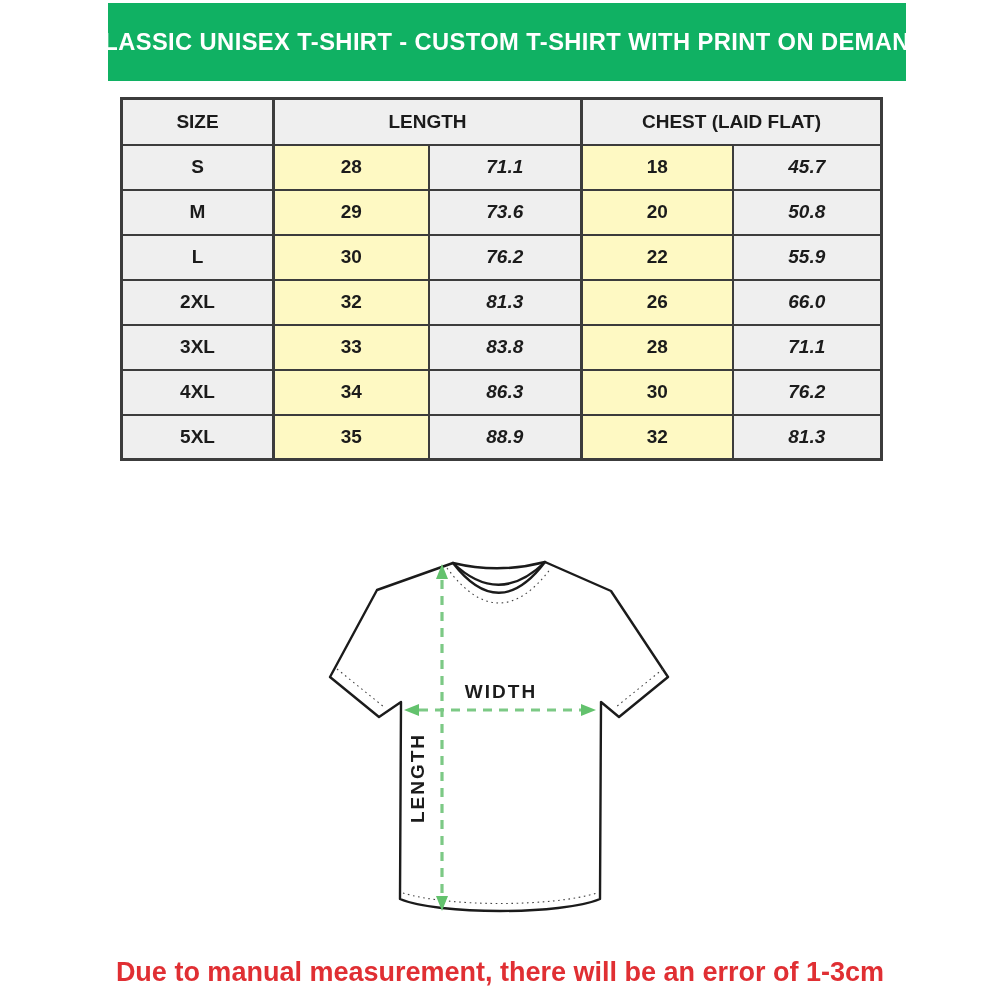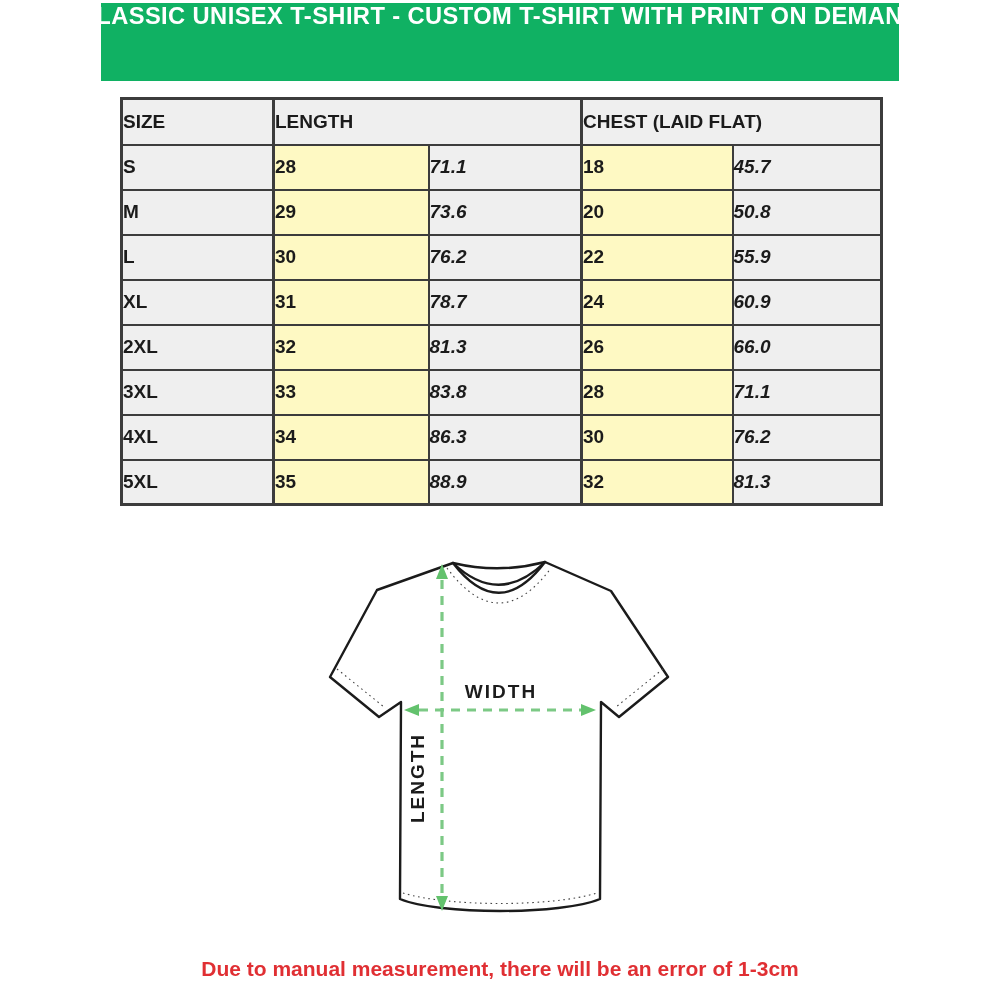--- a/index.html
+++ b/index.html
@@ -10,34 +10,34 @@
     --border:#3c3c3c;
     --gray:#efefef;
     --ink:#1b1b1b;
   }
   *{margin:0;padding:0;box-sizing:border-box;}
   html,body{width:1000px;height:1000px;background:#fff;font-family:"Liberation Sans",sans-serif;}
   .page{position:relative;width:1000px;height:1000px;background:#fff;overflow:hidden;}
 
   
   .banner{
-    position:absolute;left:101px;top:3px;width:798px;height:78px;
-    background:var(--green);display:flex;align-items:flex-start;justify-content:center;
+    position:absolute;left:108px;top:3px;width:798px;height:78px;
+    background:var(--green);display:flex;align-items:center;justify-content:center;
   }
   .banner h1{
     color:#fff;font-size:23px;font-weight:bold;letter-spacing:.4px;white-space:nowrap;
     transform:scaleX(1.03);
   }
 
   
   table.size-chart{
     position:absolute;left:120px;top:97px;width:760px;
     border-collapse:collapse;table-layout:fixed;
     border:3px solid var(--border);
-    font-weight:bold;color:var(--ink);text-align:left;font-size:19px;
+    font-weight:bold;color:var(--ink);text-align:center;font-size:19px;
   }
   .size-chart th,.size-chart td{
     border-top:2px solid var(--border);
     border-bottom:2px solid var(--border);
     padding:0;vertical-align:middle;
   }
   .size-chart th{height:46px;background:var(--gray);font-size:19px;}
   .size-chart td{height:45px;}
   .v-thick{border-left:3px solid var(--border);}
   .v-thin{border-left:2px solid var(--border);font-style:italic;}
@@ -50,21 +50,21 @@
   .shirt-line{fill:none;stroke:var(--ink);stroke-width:2.4;stroke-linejoin:round;stroke-linecap:round;}
   .shirt-fill{fill:#fff;stroke:var(--ink);stroke-width:2.4;stroke-linejoin:round;}
   .stitch{fill:none;stroke:#444;stroke-width:1.1;stroke-dasharray:1.6,3.6;}
   .gdash{fill:none;stroke:var(--arrow-dash);stroke-width:3.2;stroke-dasharray:9,7;}
   .ghead{fill:var(--arrow);stroke:none;}
   .dlabel{font-family:"Liberation Sans",sans-serif;font-weight:bold;font-size:19px;fill:#1c1c1c;letter-spacing:2px;}
 
   
   .footnote{
     position:absolute;left:0;top:957px;width:1000px;text-align:center;
-    color:var(--red);font-size:21px;font-weight:bold;
+    color:var(--red);font-size:27px;font-weight:bold;
   }
 </style>
 </head>
 <body>
 
 <div class="page">
 
   <div class="banner">
     <h1>CLASSIC UNISEX T-SHIRT - CUSTOM T-SHIRT WITH PRINT ON DEMAND</h1>
   </div>
@@ -98,27 +98,20 @@
         <td class="cell-gray v-thin">73.6</td>
         <td class="cell-white v-thick">20</td>
         <td class="cell-gray v-thin">50.8</td>
       </tr>
       <tr>
         <td class="cell-gray">L</td>
         <td class="cell-white v-thick">30</td>
         <td class="cell-gray v-thin">76.2</td>
         <td class="cell-white v-thick">22</td>
         <td class="cell-gray v-thin">55.9</td>
-      </tr>
-      <tr>
-        <td class="cell-gray">XL</td>
-        <td class="cell-white v-thick">31</td>
-        <td class="cell-gray v-thin">78.7</td>
-        <td class="cell-white v-thick">24</td>
-        <td class="cell-gray v-thin">60.9</td>
       </tr>
       <tr>
         <td class="cell-gray">2XL</td>
         <td class="cell-white v-thick">32</td>
         <td class="cell-gray v-thin">81.3</td>
         <td class="cell-white v-thick">26</td>
         <td class="cell-gray v-thin">66.0</td>
       </tr>
       <tr>
         <td class="cell-gray">3XL</td>

